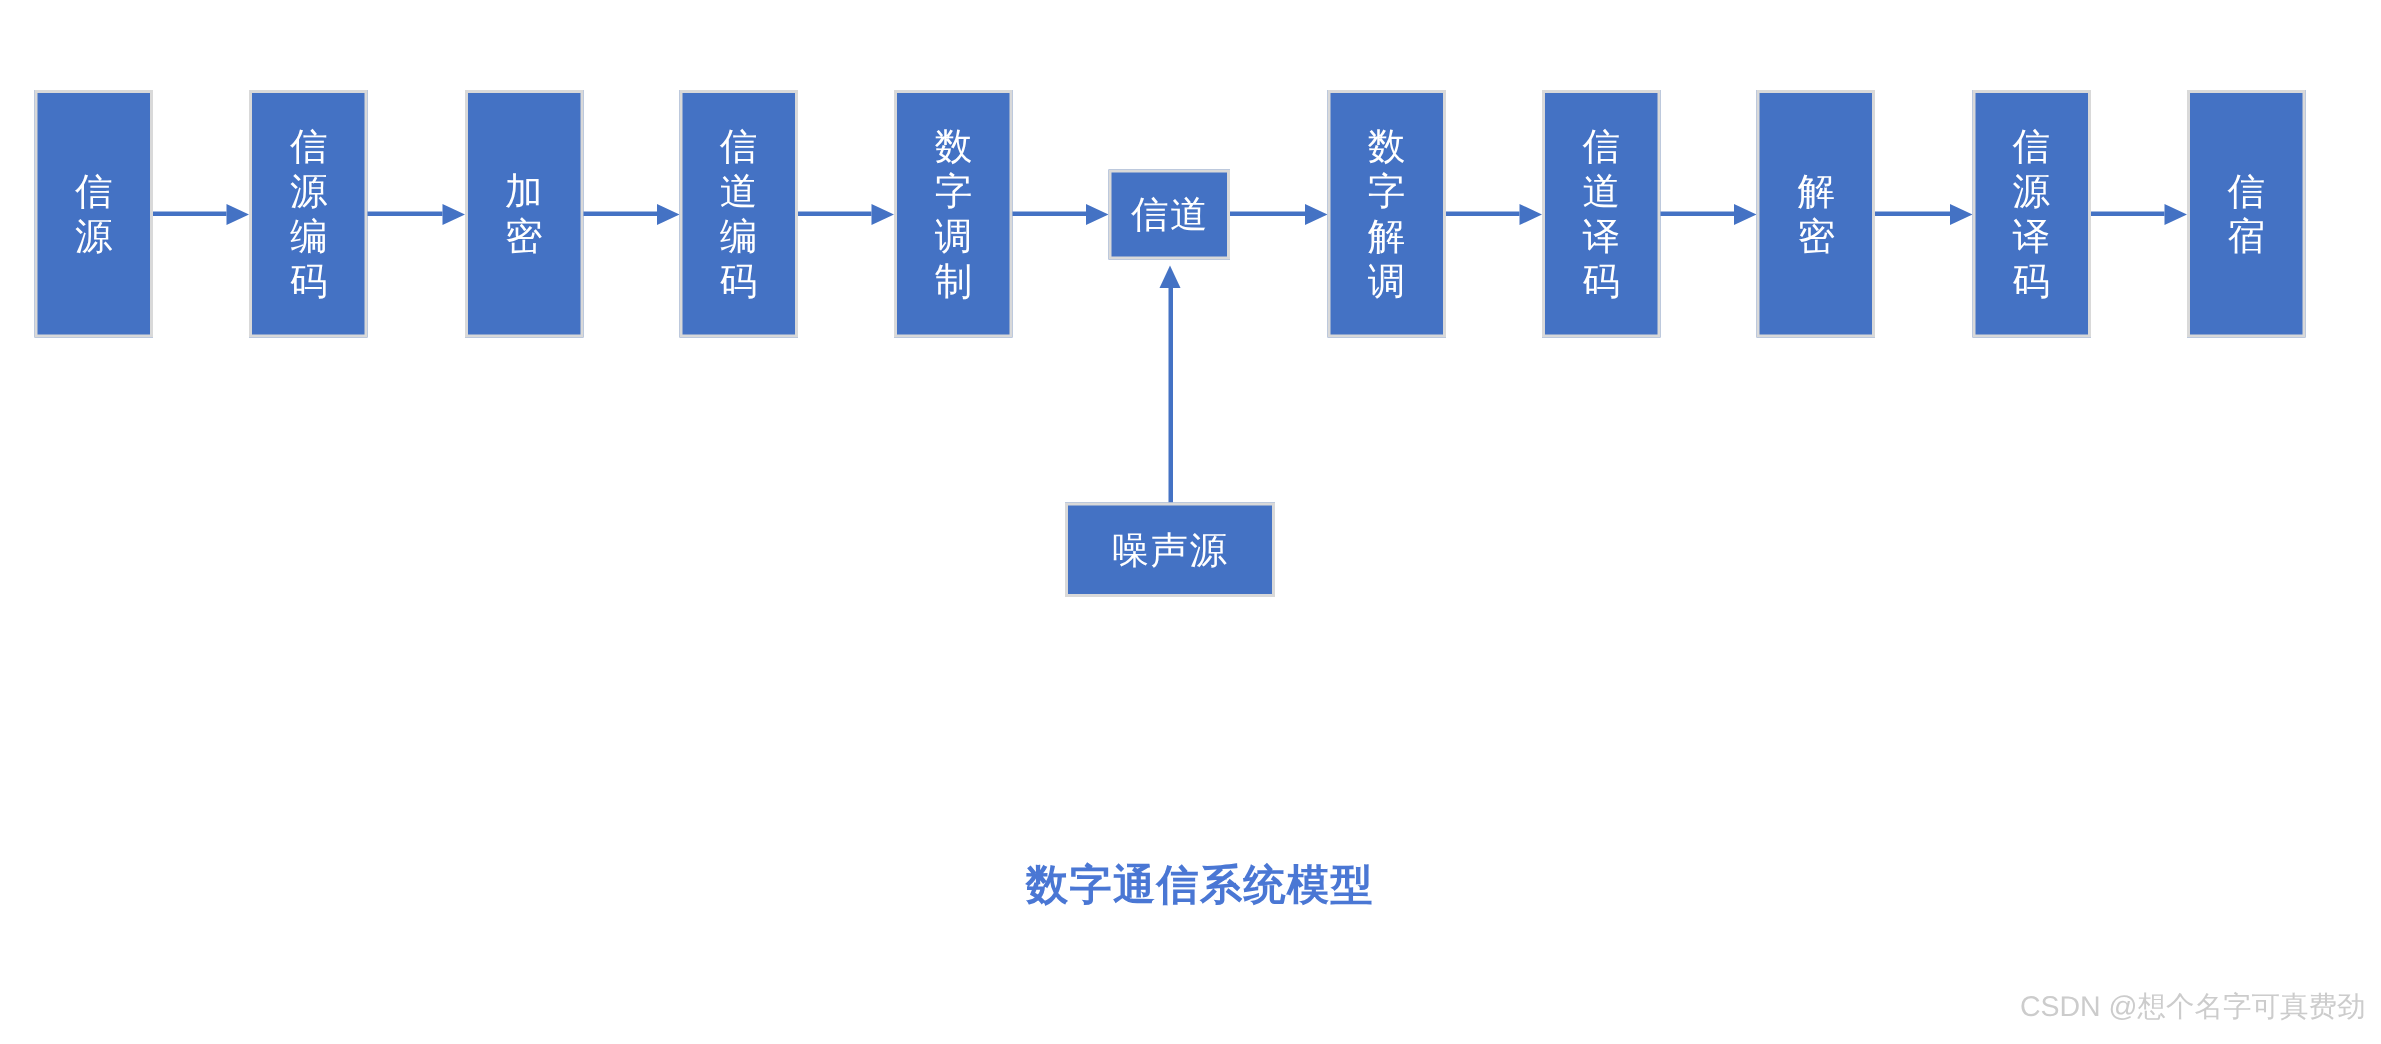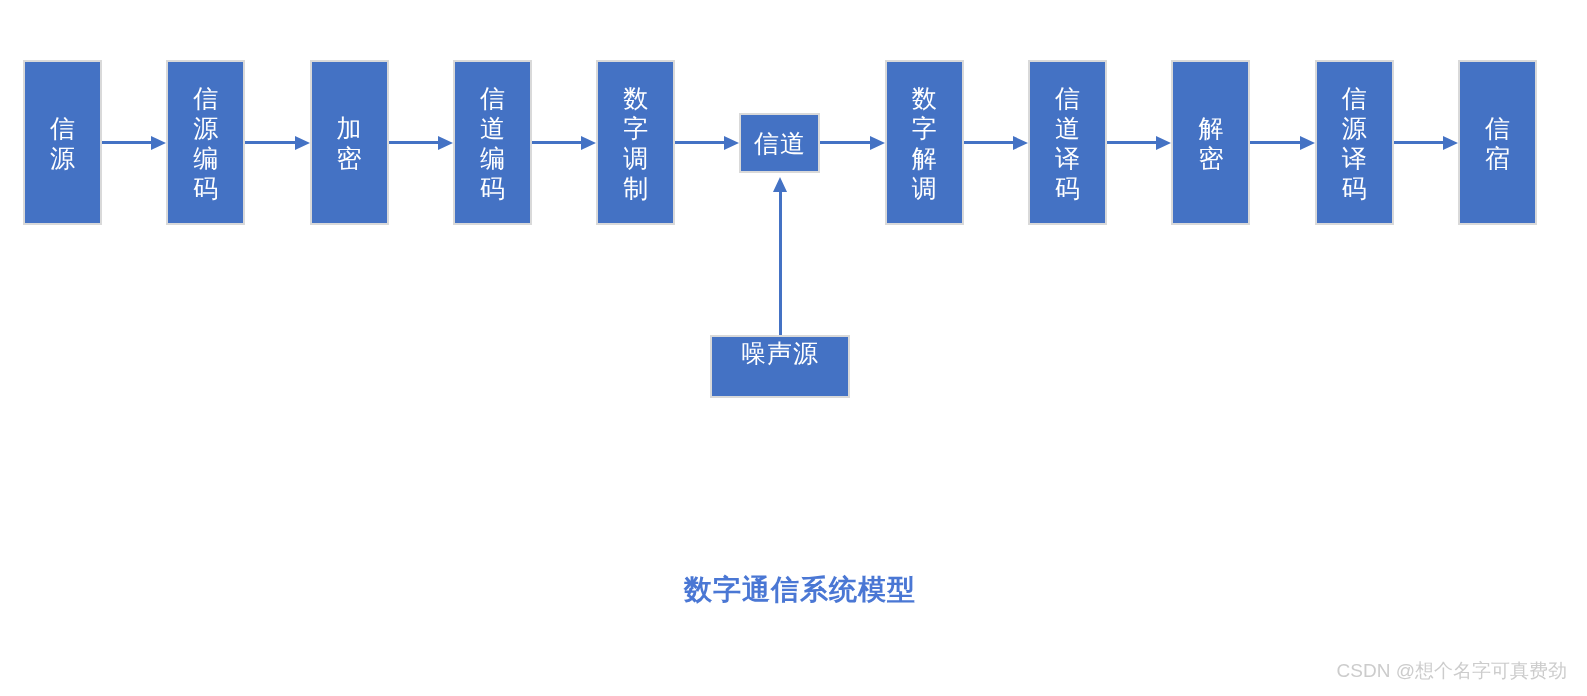--- a/index.html
+++ b/index.html
@@ -82,40 +82,40 @@
   .noise-box{
     position:absolute;
     left:710px;
     top:335px;
     width:140px;
     height:63px;
     background:var(--box-fill);
     border:2px solid var(--box-border);
     color:var(--box-text);
     display:flex;
-    align-items:flex-start;
+    align-items:center;
     justify-content:center;
     font-size:25px;
     font-weight:500;
     letter-spacing:1px;
   }
   .diagram-title{
     position:absolute;
     left:0;
     top:571px;
     width:1600px;
     text-align:center;
     font-size:28px;
     font-weight:600;
     color:var(--title-text);
     letter-spacing:1px;
   }
   .watermark{
     position:absolute;
-    right:20px;
+    right:10px;
     bottom:12px;
     font-size:19px;
     color:var(--watermark-text);
     text-shadow:1px 1px 0 #ffffff;
   }
 </style>
 </head>
 <body>
 
 <div class="canvas">

